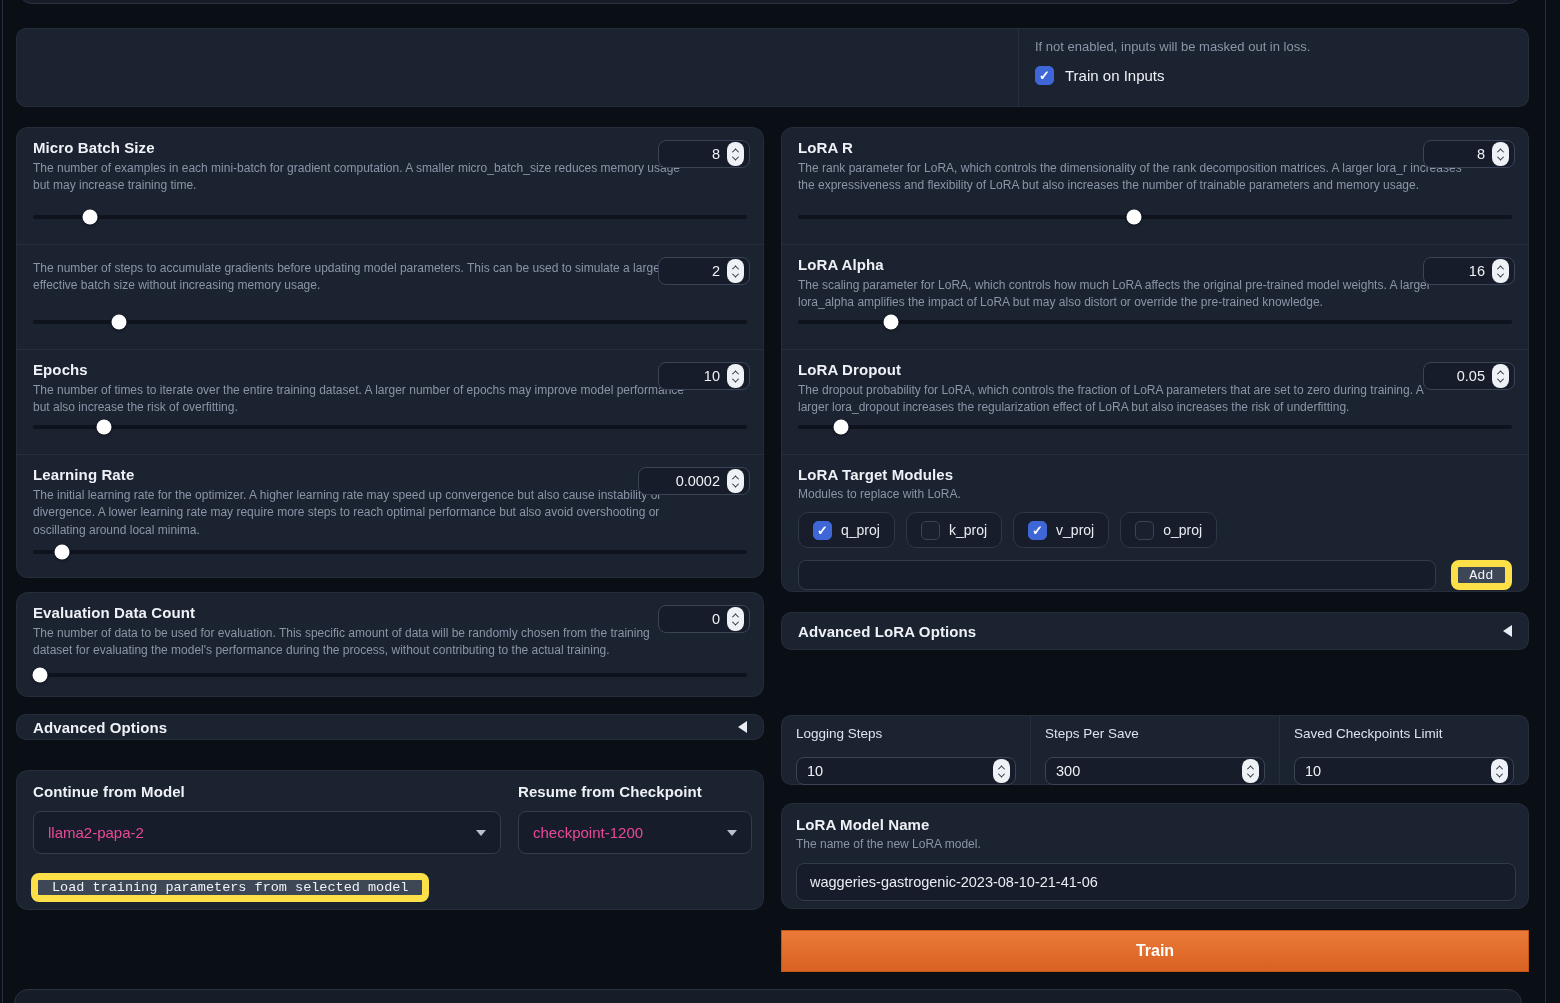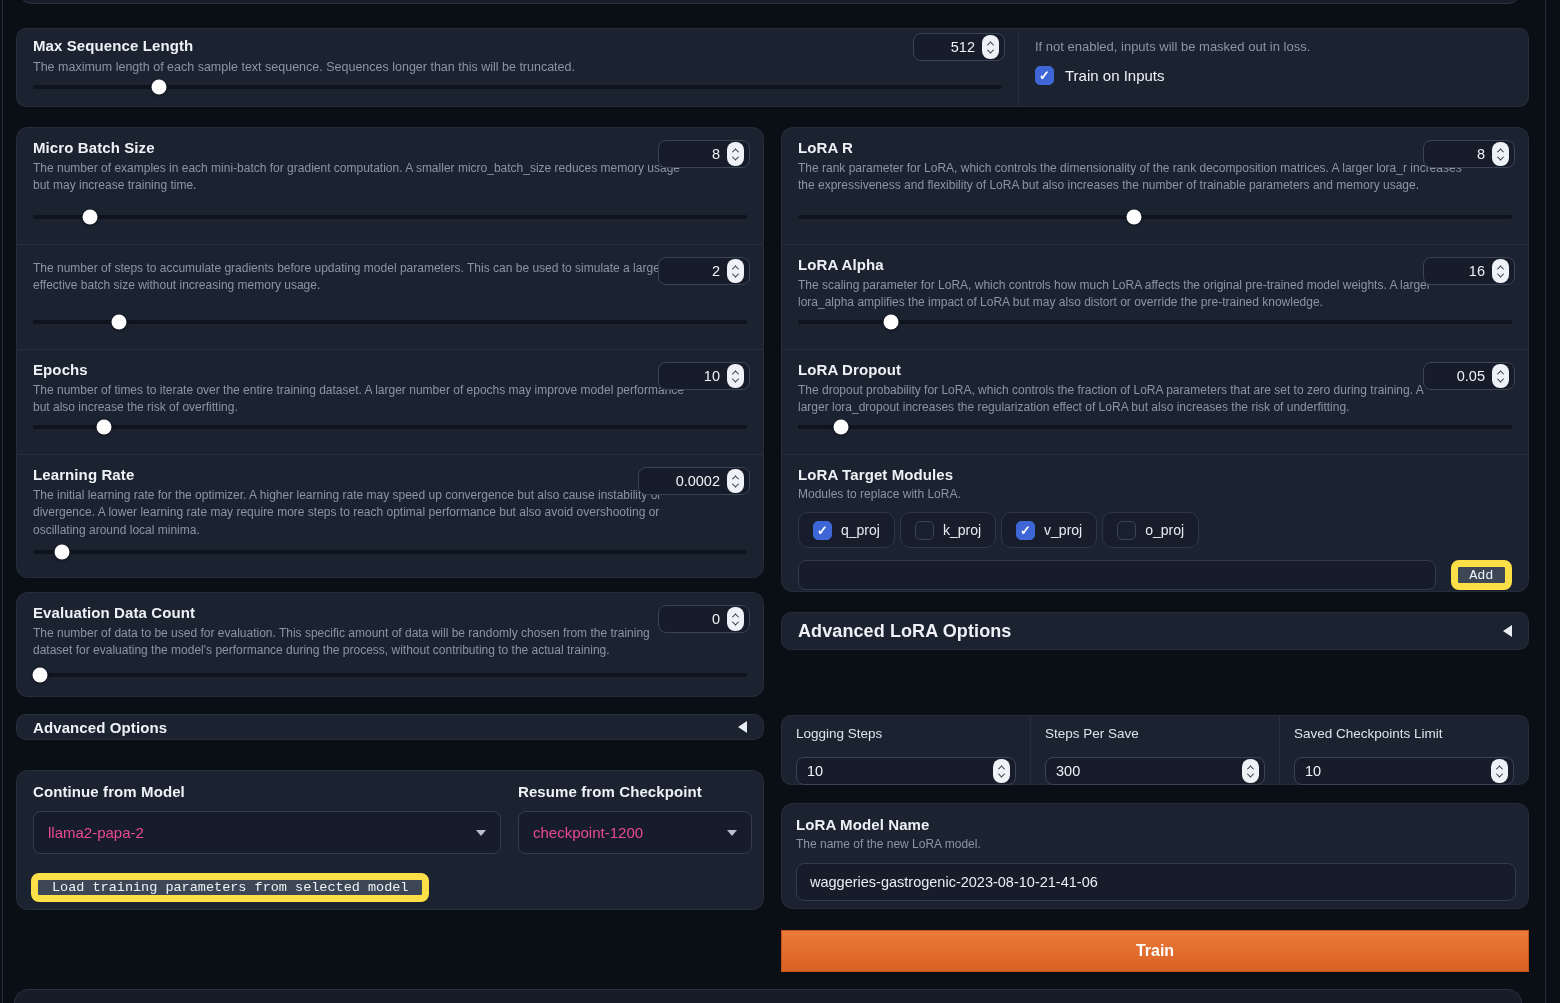--- a/index.html
+++ b/index.html
@@ -87,21 +87,21 @@
   .dd-text { font-size:15px; color:#ec4899; }
   .dd-arrow { width:0; height:0; border-left:5px solid transparent; border-right:5px solid transparent; border-top:6px solid #b9c1ce; }
 
   .gray-btn {
     background:#3e4756; border:7px solid #fde047; border-radius:8px; color:#eef1f6;
     font-size:13.5px; font-family:Liberation Mono, monospace; display:inline-flex; align-items:center; justify-content:center;
     cursor:pointer; white-space:nowrap;
   }
 
   
-  .mod-row { display:flex; gap:5px; margin:9px 0 12px 0; }
+  .mod-row { display:flex; gap:11px; margin:9px 0 12px 0; }
   .module-box {
     height:36px; padding:0 14px; background:#171d2a; border:1px solid #2e3748; border-radius:10px;
     display:inline-flex; align-items:center; gap:9px; cursor:pointer;
   }
   .module-box .lbl-sm { font-size:14px; color:#e9edf3; }
   .add-row { display:flex; align-items:center; }
   .text-input {
     background:#161c29; border:1px solid #323b4c; border-radius:8px; color:#e9edf3;
     font-size:14.5px; font-family:inherit; padding:0 13px; outline:none;
   }
@@ -127,37 +127,20 @@
 </head>
 <body>
 
 <div class="app">
   <div class="edge" style="left:2px"></div>
   <div class="edge" style="left:1545px"></div>
 
   <div class="partial-top" style="left:18px; top:-14px; width:1504px; height:18px;"></div>
 
   <div class="panel" style="left:16px; top:28px; width:1513px; height:79px; border-radius:10px;">
-    <div class="top-left">
-      <div class="inner">
-        <div class="lbl">Max Sequence Length</div>
-        <div class="desc">The maximum length of each sample text sequence. Sequences longer than this will be truncated.</div>
-        <div class="num-input">
-          <span class="num-val">512</span>
-          <span class="spinner">
-              <i class="chev up"></i>
-              <i class="chev down"></i>
-            </span>
-        </div>
-        <div class="slider">
-          <div class="track"></div>
-          <div class="thumb" style="left: 13%;"></div>
-        </div>
-      </div>
-    </div>
     <div class="top-right">
       <div class="info">If not enabled, inputs will be masked out in loss.</div>
       <div class="cb-row">
         <span class="checkbox checked"></span>
         <span class="cb-label">Train on Inputs</span>
       </div>
     </div>
   </div>
 
   <div class="panel" style="left:16px; top:127px; width:748px; height:451px;">
@@ -346,21 +329,21 @@
         </label>
       </div>
       <div class="add-row">
         <input class="text-input" style="width: 645px; height: 30px; margin-right: 15px;" value="">
         <button class="gray-btn" style="width:62px; height:30px;">Add</button>
       </div>
     </div>
   </div>
 
   <div class="accordion" style="left:781px; top:612px; width:748px; height:38px;">
-    <span class="lbl" style="font-size:18px">Advanced LoRA Options</span>
+    <span class="lbl" style="font-size:15px">Advanced LoRA Options</span>
     <span class="acc-arrow"></span>
   </div>
 
   <div class="panel steps-panel" style="left:781px; top:715px; width:748px; height:70px; border-radius:10px;">
     <div class="step-col">
       <div class="step-lbl">Logging Steps</div>
       <div class="num-input inline">
         <span class="num-val left">10</span>
         <span class="spinner">
             <i class="chev up"></i>

